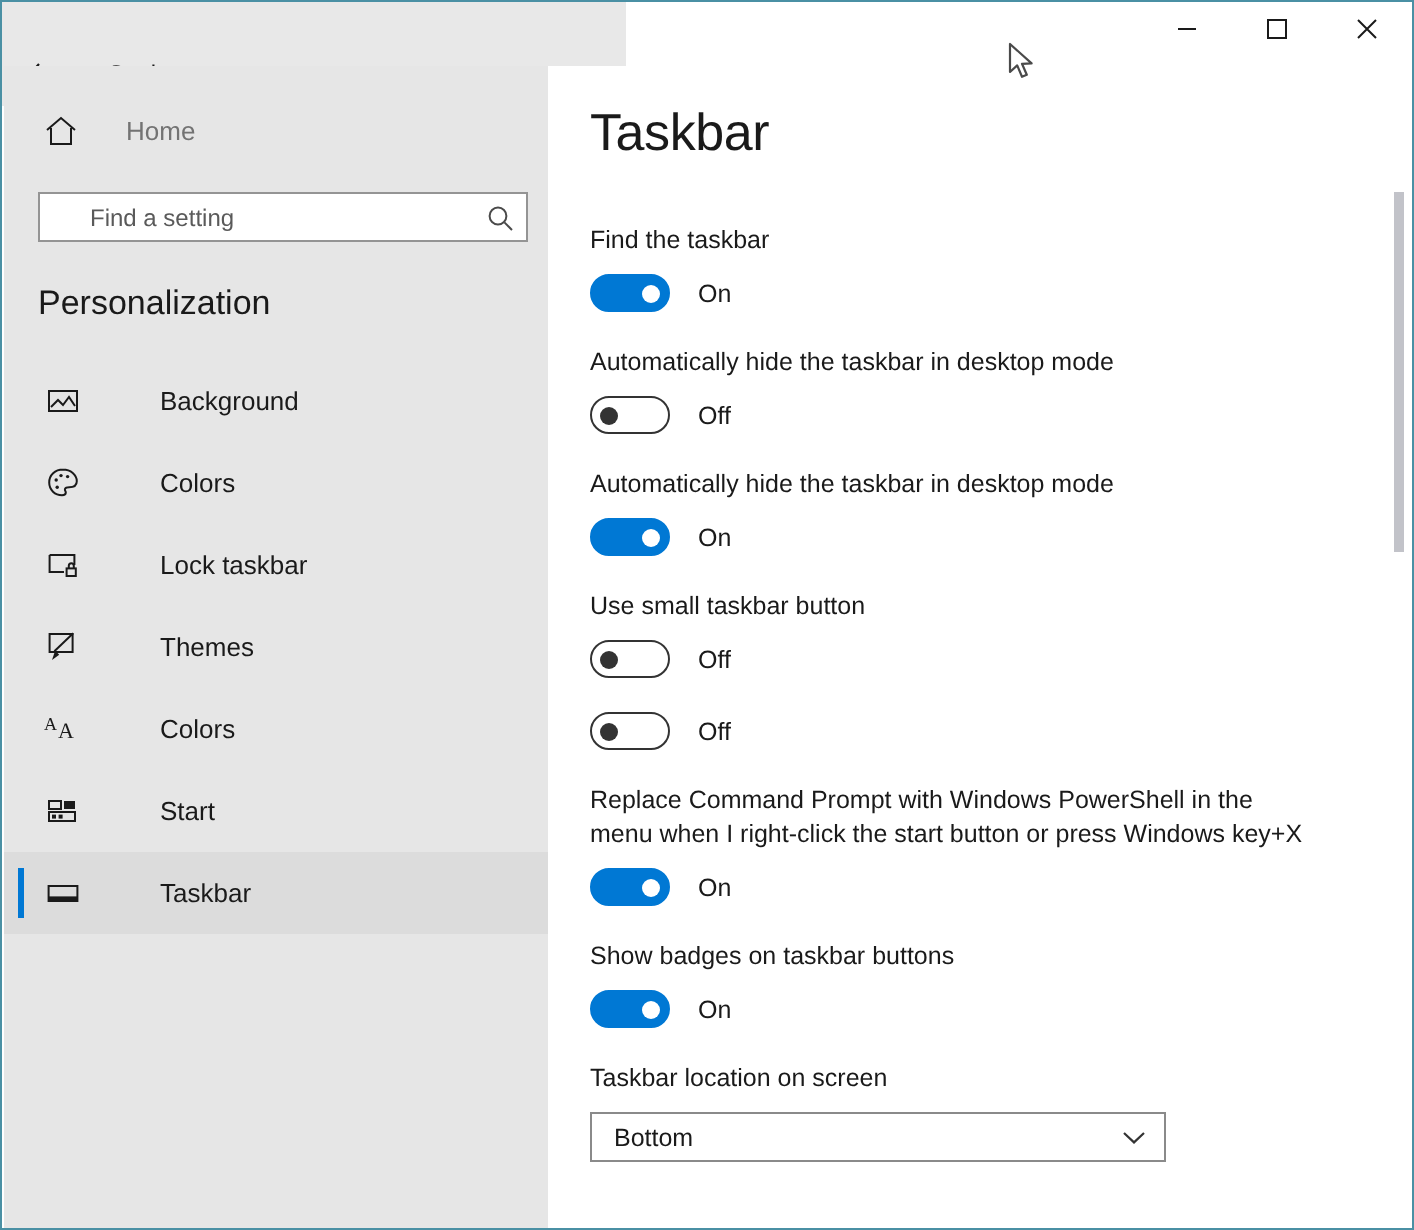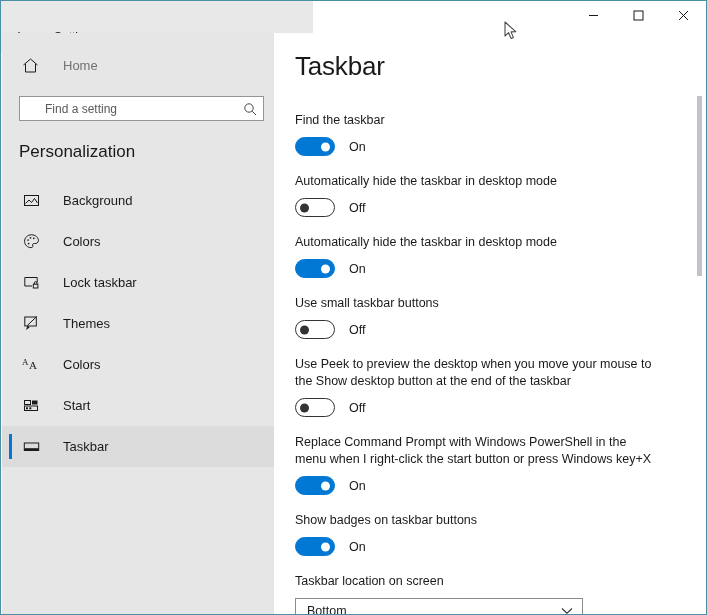--- a/index.html
+++ b/index.html
@@ -110,21 +110,21 @@
   }
   .nav-item.selected { background: #dcdcdc; }
   .nav-item.selected::before {
     content: "";
     position: absolute; left: 7px; top: 8px;
     width: 3px; height: 25px;
     background: #0078d4;
   }
   .nav-label {
     font-size: 13px; color: #1a1a1a;
-    margin-left: 20px;
+    margin-left: 37px;
   }
 
   
   #content {
     position: absolute;
     top: 32px; left: 273px;
     width: 432px; height: 582px;
     background: #ffffff;
     overflow: hidden;
   }
@@ -381,31 +381,30 @@
         <div class="setting-label">Automatically hide the taskbar in desktop mode</div>
         <div class="toggle-row">
           <div class="toggle on">
               <span class="knob"></span>
             </div>
           <span class="toggle-state">On</span>
         </div>
       </div>
 
       <div class="setting-group">
-        <div class="setting-label">Use small taskbar buttons</div>
+        <div class="setting-label">Use small taskbar button</div>
         <div class="toggle-row">
           <div class="toggle off">
               <span class="knob"></span>
             </div>
           <span class="toggle-state">Off</span>
         </div>
       </div>
 
       <div class="setting-group">
-        <div class="setting-label">Use Peek to preview the desktop when you move your mouse to the Show desktop button at the end of the taskbar</div>
         <div class="toggle-row">
           <div class="toggle off">
               <span class="knob"></span>
             </div>
           <span class="toggle-state">Off</span>
         </div>
       </div>
 
       <div class="setting-group">
         <div class="setting-label">Replace Command Prompt with Windows PowerShell in the menu when I right-click the start button or press Windows key+X</div>

